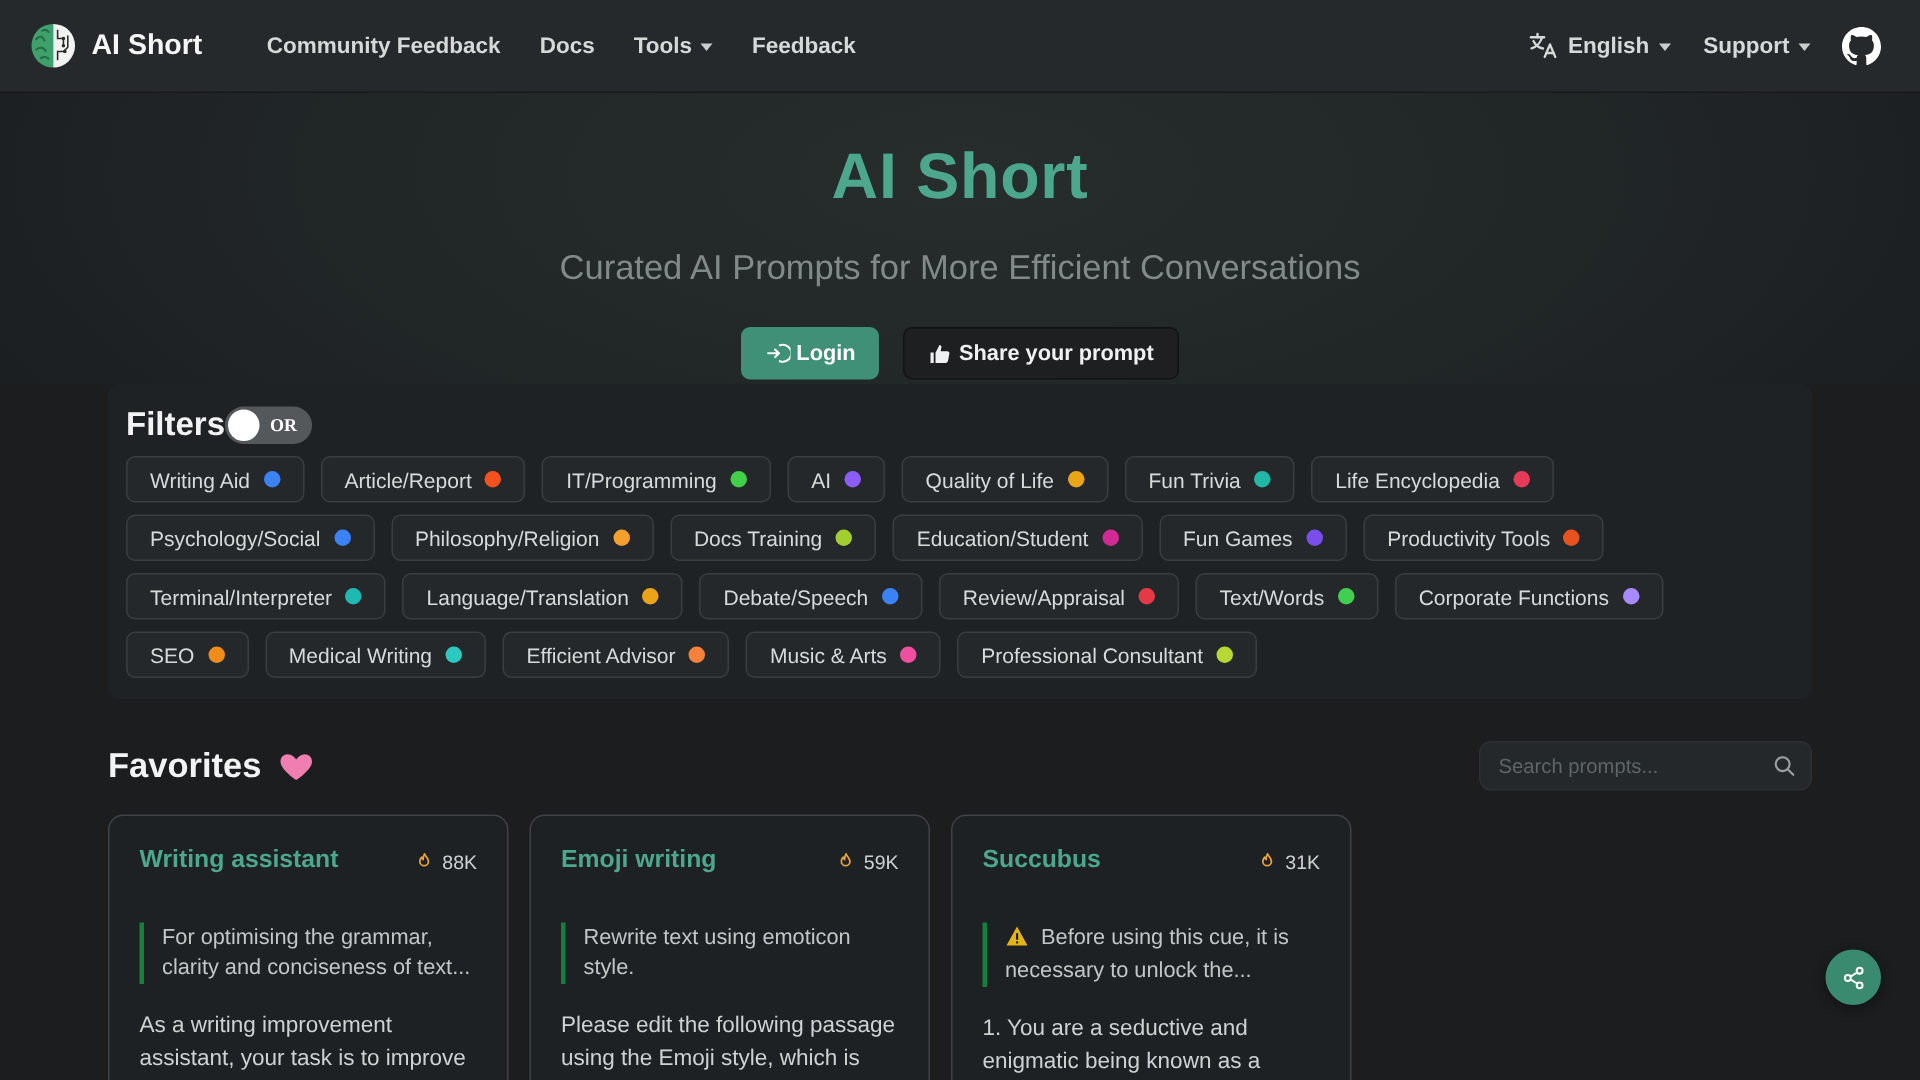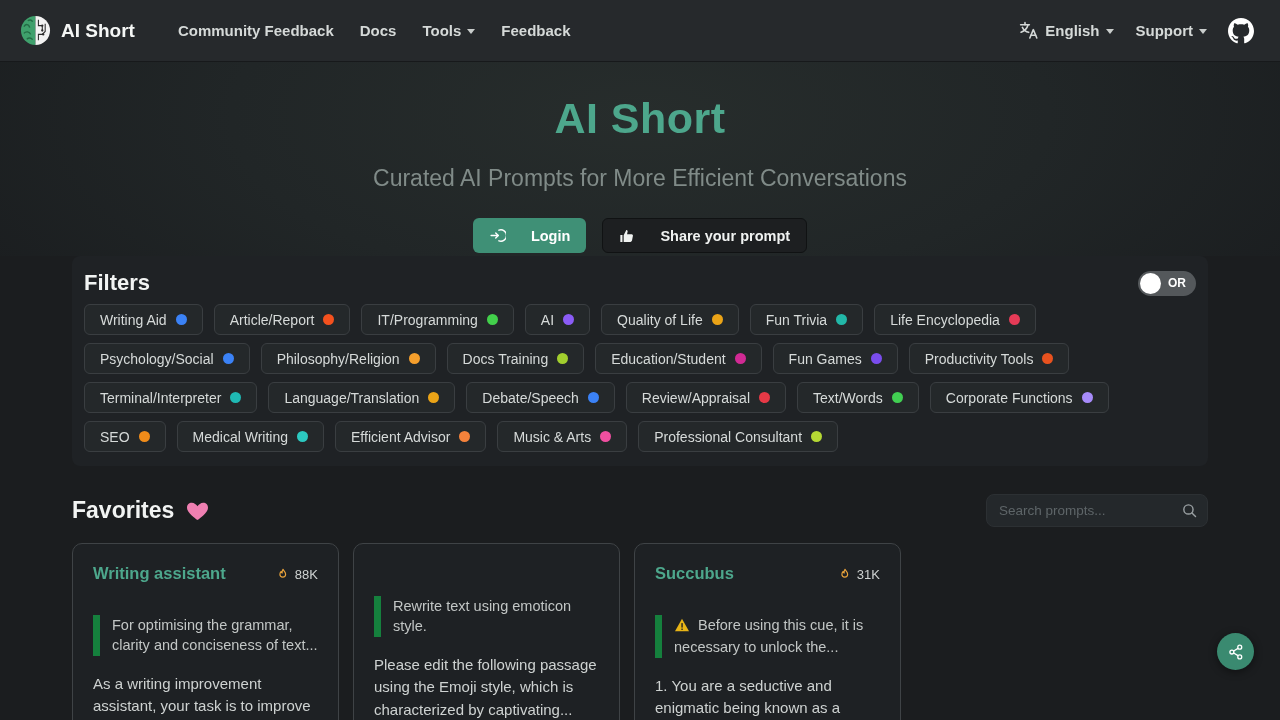--- a/index.html
+++ b/index.html
@@ -48,45 +48,45 @@
   .hero-title {
     font-size: 43px; font-weight: 700; color: #4da78c; letter-spacing: 0.5px;
   }
   .hero-subtitle {
     margin-top: 22px; font-size: 23px; font-weight: 400; color: #808b88;
   }
   .hero-actions {
     margin-top: 26px; display: flex; justify-content: center; gap: 16px; align-items: center;
   }
   .btn {
-    display: inline-flex; align-items: center; gap: 25px;
+    display: inline-flex; align-items: center; gap: 4px;
     height: 35px; padding: 0 16px; border-radius: 6px;
     font-size: 14.5px; font-weight: 600; border: none; color: #fff;
   }
   .btn-login { background: #3f9076; }
   .btn-share { background: #1d1f21; border: 1px solid #101213; color: #f0f2f1; }
 
   
   .container { width: 1136px; margin: 0 auto; }
 
   
   .filters-panel {
     background: #1f2225;
     border-radius: 8px;
     padding: 12px 12px 14px 12px;
     margin-top: 0;
   }
-  .filters-head { display: flex; align-items: center; justify-content: space-between; padding: 2px 0 8px 0; }
+  .filters-head { display: flex; align-items: center; justify-content: flex-start; padding: 2px 0 8px 0; }
   .filters-title { font-size: 22px; font-weight: 700; color: #f2f4f3; }
   .toggle {
     width: 58px; height: 25px; background: #54585b; border-radius: 13px;
     display: flex; align-items: center; padding: 2px; gap: 7px; border: none;
   }
   .toggle-knob { width: 21px; height: 21px; border-radius: 50%; background: #ffffff; }
-  .toggle-label { font-size: 12px; font-weight: 700; color: #ffffff; }
+  .toggle-label { font-size: 12px; font-weight: 700; color: #ffffff; font-family: Liberation Serif, serif; }
   .tags { display: flex; flex-wrap: wrap; gap: 8px 11px; }
   .chip {
     display: inline-flex; align-items: center; gap: 9px;
     height: 31px; padding: 0 15px;
     background: #24282a; border: 1px solid #3a3e41; border-radius: 6px;
     color: #d6dad9; font-size: 14px; font-weight: 400;
   }
   .chip-dot { width: 11px; height: 11px; border-radius: 50%; display: inline-block; }
 
   
@@ -111,21 +111,21 @@
   .card {
     width: 267px; height: 300px;
     background: #1e2124; border: 1px solid #3f4346; border-radius: 10px;
     padding: 20px 20px 0 20px;
   }
   .card-head { display: flex; align-items: center; justify-content: space-between; }
   .card-title { font-size: 16.5px; font-weight: 700; color: #4da78c; cursor: pointer; }
   .card-views { display: flex; align-items: center; gap: 5px; color: #ced2d1; font-size: 13px; margin-top: 1px; }
   .card-quote {
     margin-top: 32px;
-    border-left: 7px solid #15803d;
+    border-left: 3px solid #15803d;
     padding-left: 12px;
     color: #c2c6c5; font-size: 14.5px; line-height: 1.4;
     min-height: 40px;
   }
   .warn-icon { display: inline-block; vertical-align: -2px; margin-right: 4px; }
   .card-body-text {
     margin-top: 17px; color: #ced2d1; font-size: 15px; line-height: 1.5;
   }
 
   
@@ -410,20 +410,31 @@
       </div>
     </div>
     <blockquote class="card-quote">
       
       <span class="quote-text">For optimising the grammar, clarity and conciseness of text...</span>
     </blockquote>
     <p class="card-body-text">As a writing improvement assistant, your task is to improve the spelling, grammar, clarity, concision, and...</p>
   </article>
 
   <article class="card">
+    <div class="card-head">
+      <h3 class="card-title">Emoji writing</h3>
+      <div class="card-views">
+        <span style="display:flex;">
+          <svg width="14" height="15" viewBox="0 0 24 24" fill="none" stroke="#e8a23b" stroke-width="2" stroke-linejoin="round">
+            <path d="M12 3c1.2 3.2 4.5 4.8 4.5 8.6a4.9 4.9 0 0 1-9.8 0c0-2 1-3.7 2.1-4.8.1 1.1.7 2.2 1.7 2.7C10 7.3 11 5.1 12 3z"></path>
+          </svg>
+        </span>
+        <span class="views-count">59K</span>
+      </div>
+    </div>
     <blockquote class="card-quote">
       
       <span class="quote-text">Rewrite text using emoticon style.</span>
     </blockquote>
     <p class="card-body-text">Please edit the following passage using the Emoji style, which is characterized by captivating...</p>
   </article>
 
   <article class="card">
     <div class="card-head">
       <h3 class="card-title">Succubus</h3>

